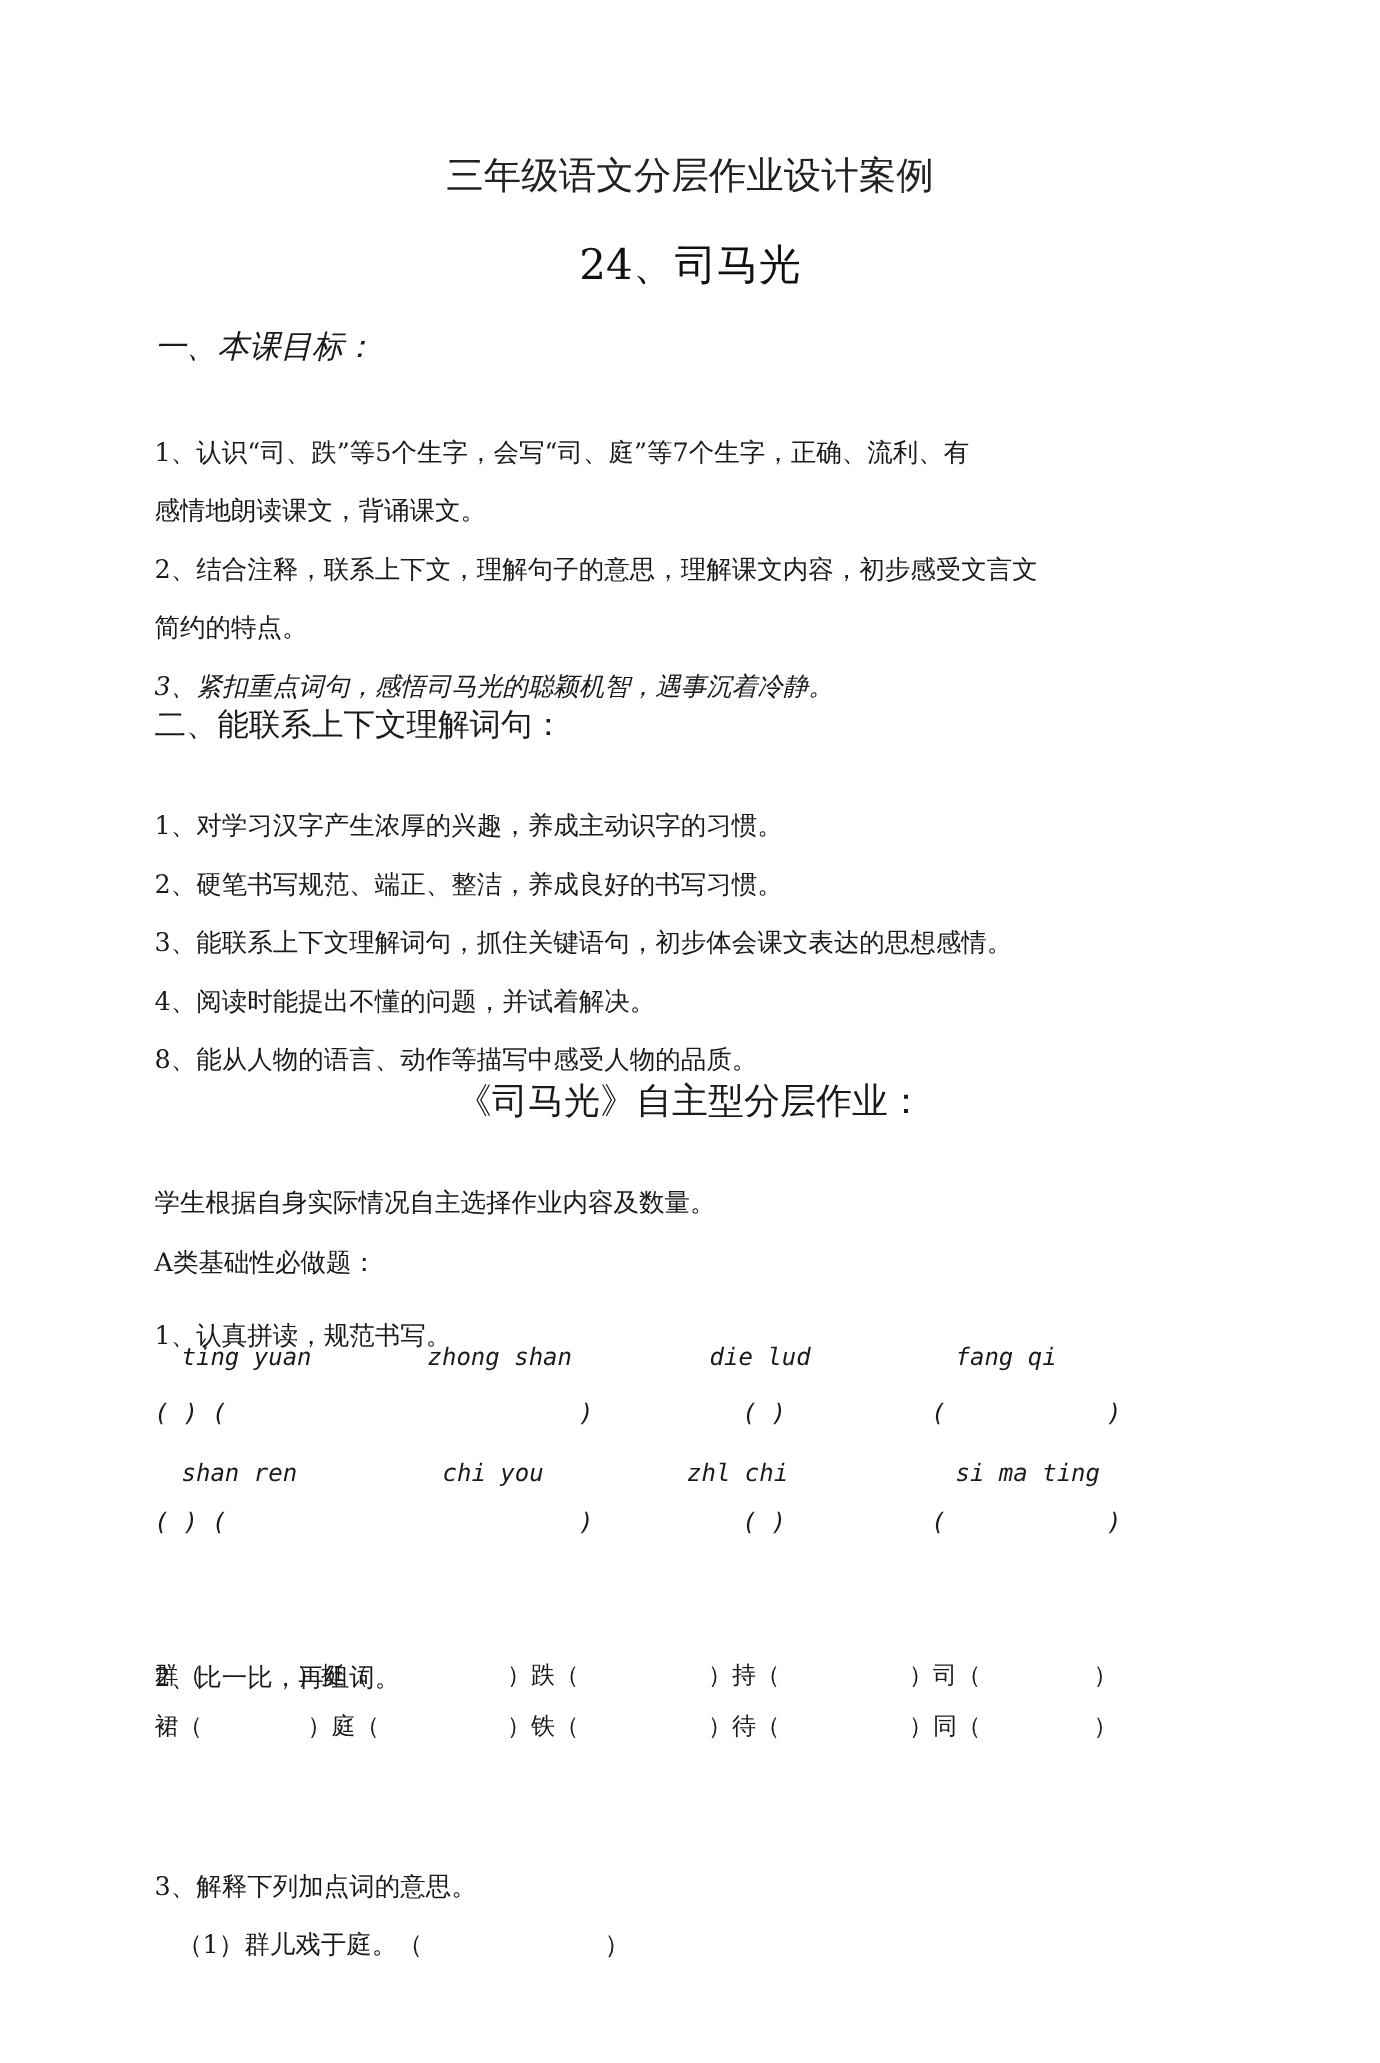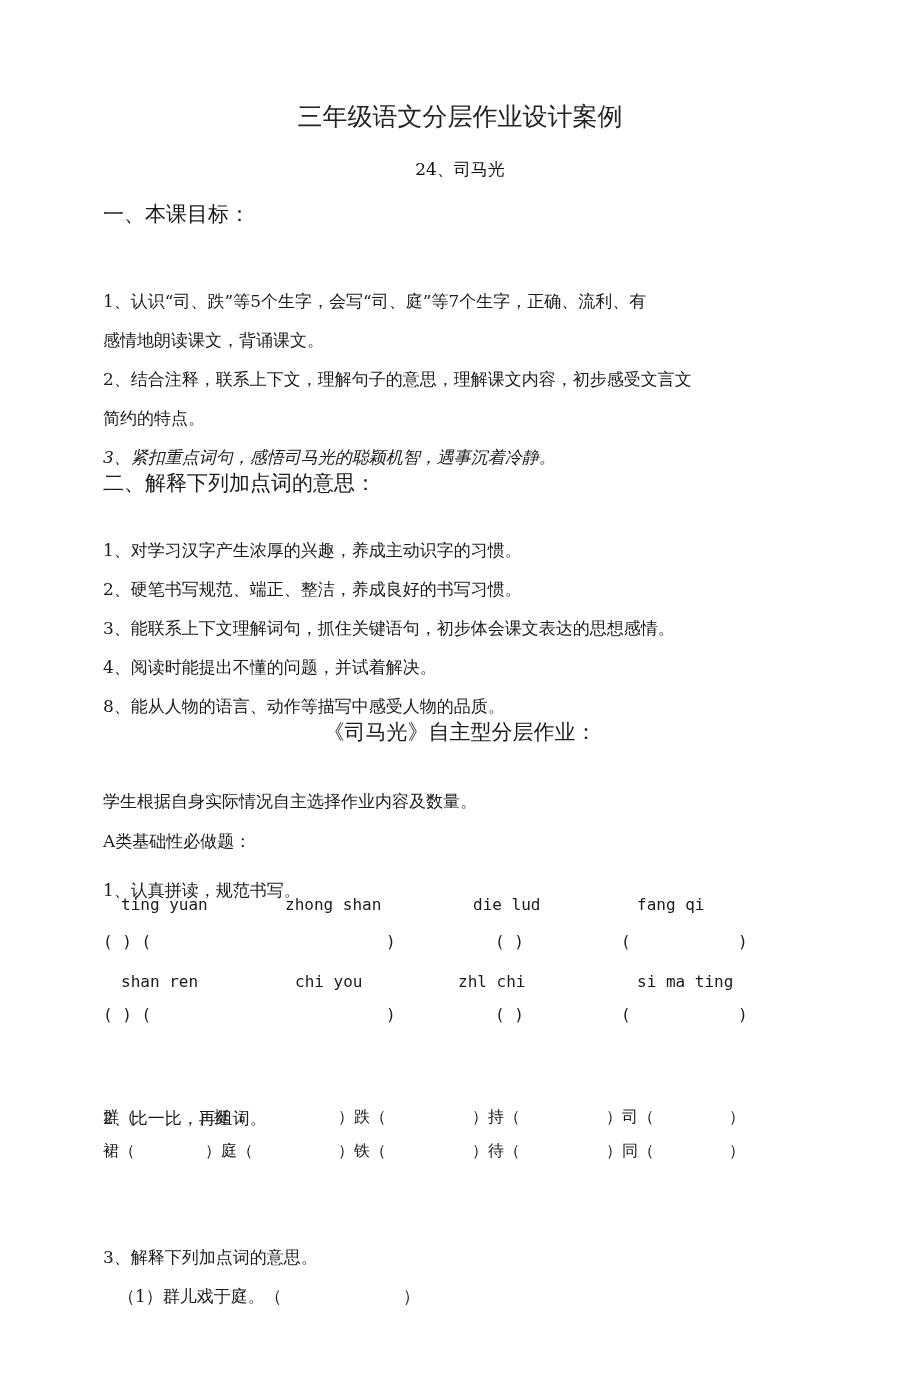--- a/index.html
+++ b/index.html
@@ -1,42 +1,42 @@
 <!DOCTYPE html>
 <html><head>
 <meta charset="utf-8">
 <style>
   html, body { margin: 0; padding: 0; background: #ffffff; }
   body { width: 920px; height: 1375px; position: relative; overflow: hidden;
          font-family: "DejaVu Serif", "Liberation Serif", serif; color: #1a1a1a; }
   .abs { position: absolute; white-space: nowrap; }
   .title { font-size: 25px; left: 0; width: 920px; text-align: center; top: 100px; color:#222; }
-  .subtitle { font-size: 17px; left: 0; width: 920px; text-align: center; top: 158px; color:#111; }
+  .subtitle { font-size: 28px; left: 0; width: 920px; text-align: center; top: 158px; color:#111; }
   .h1 { font-size: 21px; left: 103px; }
   .p { font-size: 17px; left: 103px; margin-top: 24px; }
-  .center { left: 0; width: 920px; text-align: center; font-size: 21px; }
-  .mono { font-family: "DejaVu Sans Mono", "Liberation Mono", monospace; font-size: 16px; }
+  .center { left: 0; width: 920px; text-align: center; font-size: 24px; }
+  .mono { font-family: "DejaVu Sans Mono", "Liberation Mono", monospace; font-size: 16px; font-style: italic; }
   .small { font-size: 16px; }
 </style>
 </head>
 <body>
 
 <div>
 
   <div class="abs title">三年级语文分层作业设计案例</div>
   <div class="abs subtitle">24、司马光</div>
 
-  <div class="abs h1" style="top:200px;">一、本课目标：</div>
+  <div class="abs h1" style="top:217px;font-style:italic;">一、本课目标：</div>
   <div class="abs p" style="top:266px;">1、认识“司、跌”等5个生字，会写“司、庭”等7个生字，正确、流利、有</div>
   <div class="abs p" style="top:305px;">感情地朗读课文，背诵课文。</div>
   <div class="abs p" style="top:344px;">2、结合注释，联系上下文，理解句子的意思，理解课文内容，初步感受文言文</div>
   <div class="abs p" style="top:383px;">简约的特点。</div>
   <div class="abs p" style="top:422px;font-style:italic;">3、紧扣重点词句，感悟司马光的聪颖机智，遇事沉着冷静。</div>
 
-  <div class="abs h1" style="top:469px;">二、解释下列加点词的意思：</div>
+  <div class="abs h1" style="top:469px;">二、能联系上下文理解词句：</div>
   <div class="abs p" style="top:515px;">1、对学习汉字产生浓厚的兴趣，养成主动识字的习惯。</div>
   <div class="abs p" style="top:554px;">2、硬笔书写规范、端正、整洁，养成良好的书写习惯。</div>
   <div class="abs p" style="top:593px;">3、能联系上下文理解词句，抓住关键语句，初步体会课文表达的思想感情。</div>
   <div class="abs p" style="top:632px;">4、阅读时能提出不懂的问题，并试着解决。</div>
   <div class="abs p" style="top:671px;">8、能从人物的语言、动作等描写中感受人物的品质。</div>
 
   <div class="abs center" style="top:718px;">《司马光》自主型分层作业：</div>
   <div class="abs p" style="top:766px;">学生根据自身实际情况自主选择作业内容及数量。</div>
   <div class="abs p" style="top:806px;">A类基础性必做题：</div>
 

